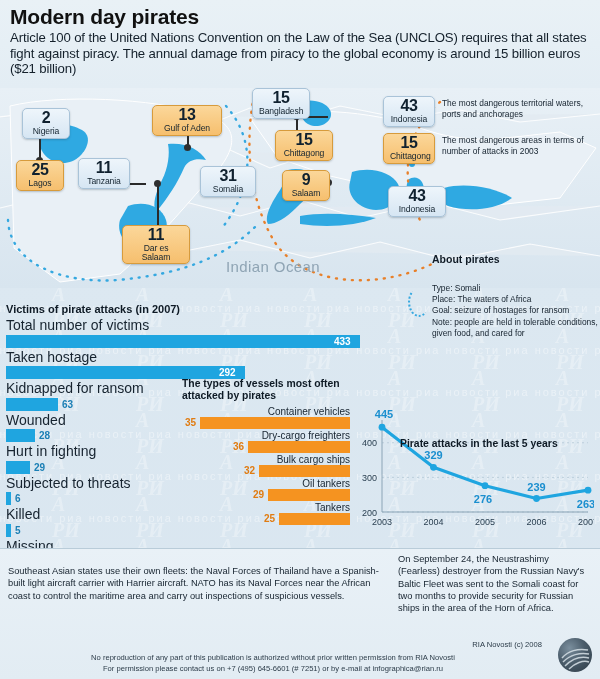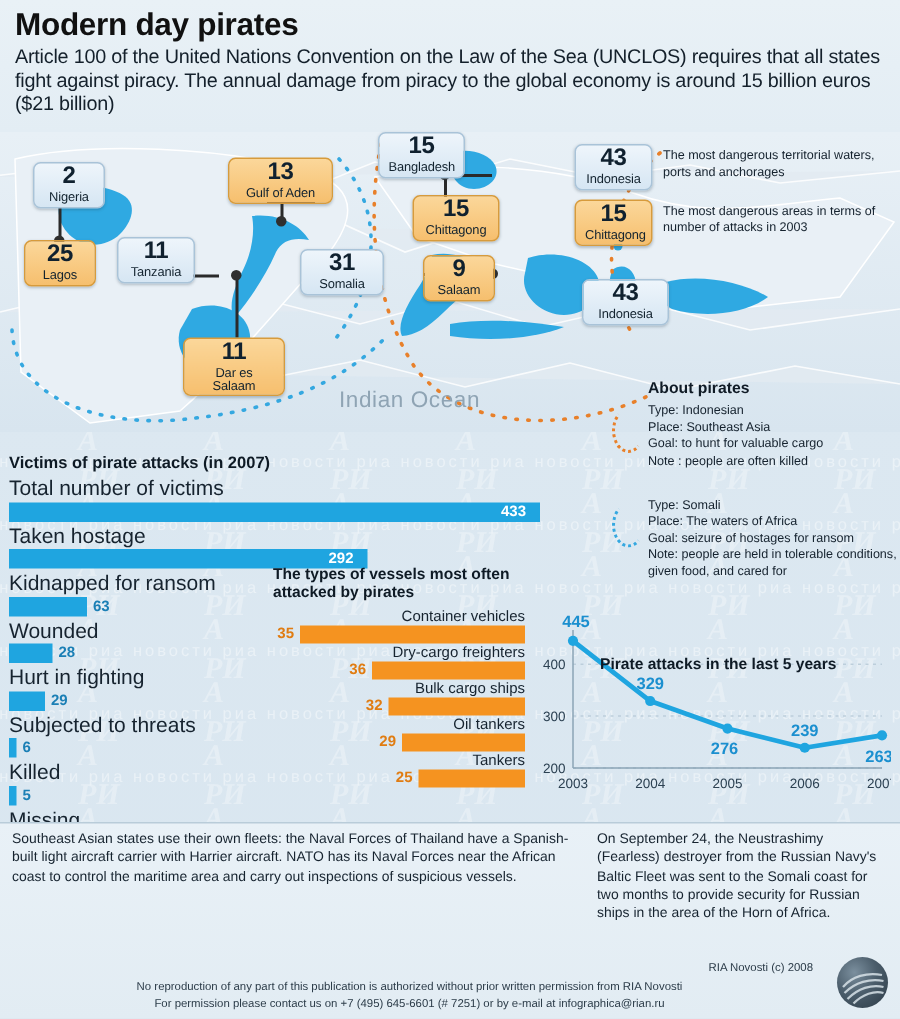--- a/index.html
+++ b/index.html
@@ -139,21 +139,21 @@
 
   
   .fight {
     position: absolute; left: 0; top: 548px; width: 600px; height: 131px;
     background: linear-gradient(180deg,#e9f1f7 0%, #e2ecf3 100%);
     z-index: 10; padding: 5px 8px 0 8px;
   }
   .fight h3 { font-size: 10.6px; font-weight: bold; color: #0e1a25; margin-bottom: 5px; }
   .fcols { display: flex; gap: 18px; }
   .fcol { font-size: 9.3px; line-height: 1.33; color: #16232f; }
-  .fcol.left { width: 372px; }
+  .fcol.left { width: 372px; margin-top: 12px; }
   .fcol.right { width: 190px; }
   .credits {
     position: absolute; left: 0; right: 54px; bottom: 5px;
     text-align: center; font-size: 7.6px; line-height: 1.45; color: #2b3b48;
   }
   .credits .cline1 { text-align: right; padding-right: 4px; margin-bottom: 2px; }
   .riaball {
     position: absolute; right: 8px; bottom: 7px; width: 34px; height: 34px;
     border-radius: 50%;
     background: radial-gradient(circle at 34% 30%, #7b8f9e 0%, #4b5d6b 45%, #2c3a45 100%);
@@ -419,27 +419,20 @@
   <div class="map-note" style="left:442px; top:135px; width:156px;">The most dangerous areas in terms of number of attacks in 2003</div>
 
   <div class="header">
     <div class="title">Modern day pirates</div>
     <div class="subtitle">Article 100 of the United Nations Convention on the Law of the Sea (UNCLOS) requires that all states fight against piracy. The annual damage from piracy to the global economy is around 15 billion euros ($21 billion)</div>
   </div>
 
   <div class="legend">
     <h4>About pirates</h4>
 
-    <div class="leg-block">
-      <div class="leg-ring"></div>
-      <div class="leg-line">Type: Indonesian</div>
-      <div class="leg-line">Place: Southeast Asia</div>
-      <div class="leg-line">Goal: to hunt for valuable cargo</div>
-      <div class="leg-line">Note : people are often killed</div>
-    </div>
 
     <div class="leg-block" style="margin-top:18px;">
       <div class="leg-ring blue"></div>
       <div class="leg-line">Type: Somali</div>
       <div class="leg-line">Place: The waters of Africa</div>
       <div class="leg-line">Goal: seizure of hostages for ransom</div>
       <div class="leg-line">Note: people are held in tolerable conditions,</div>
       <div class="leg-line">given food, and cared for</div>
     </div>
   </div>

